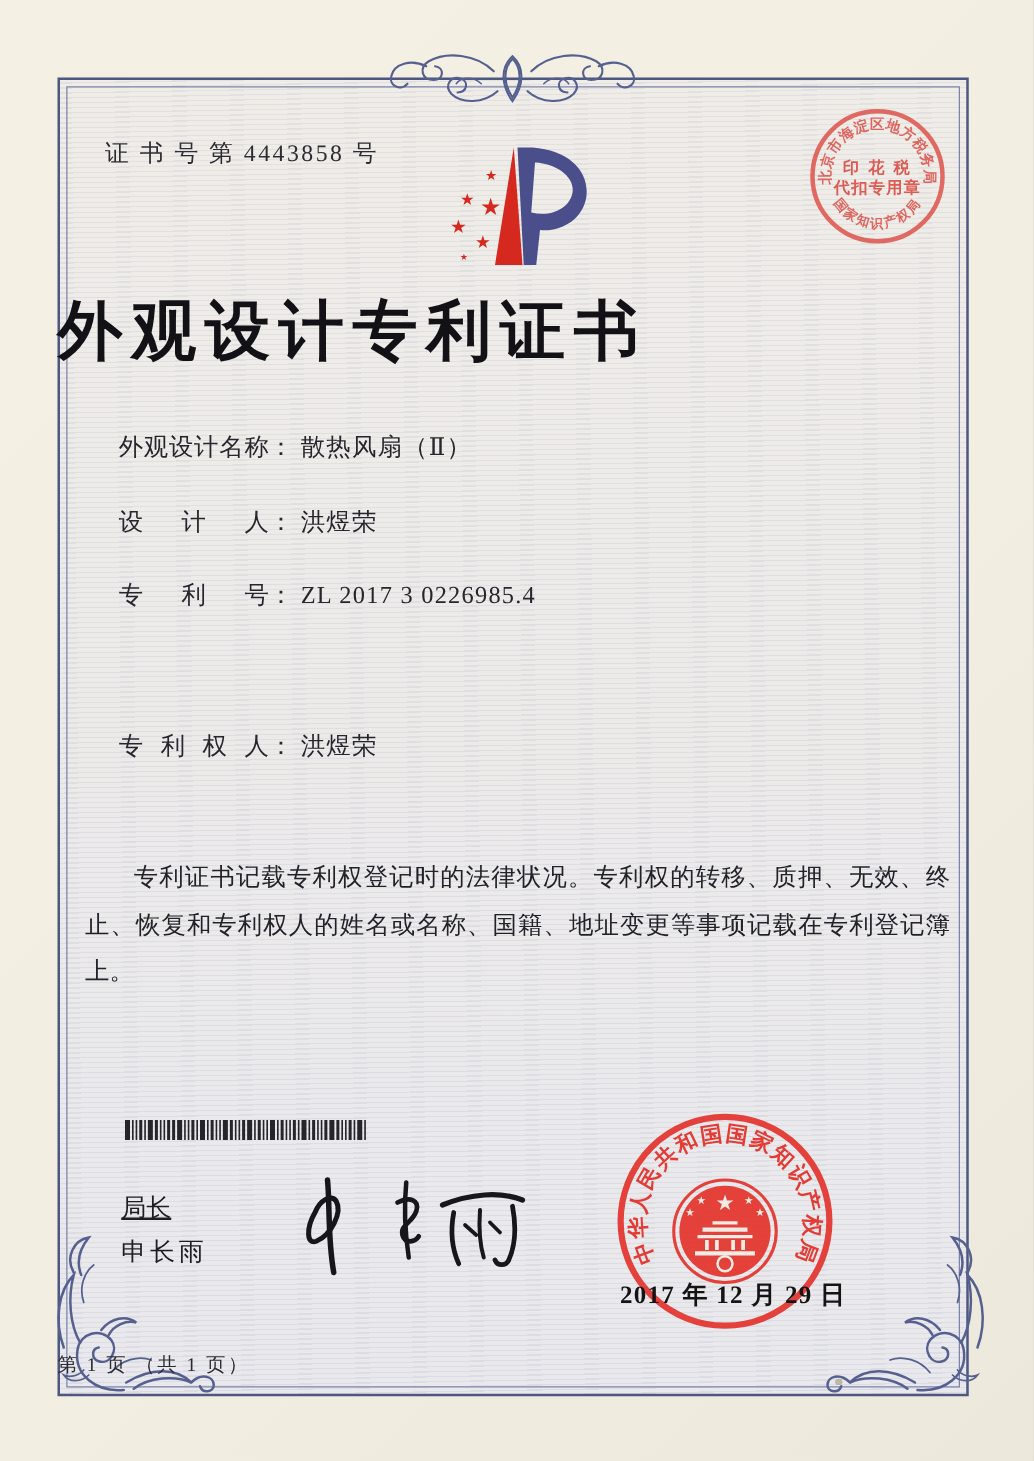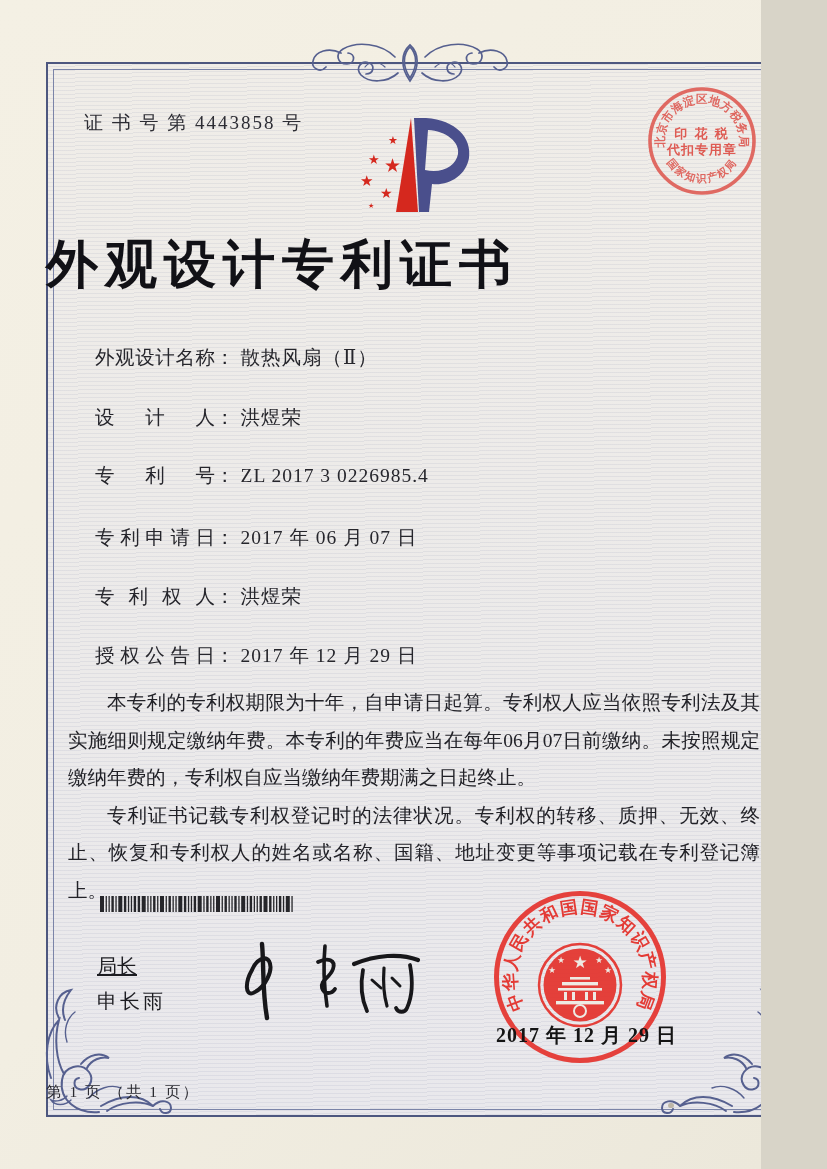--- a/index.html
+++ b/index.html
@@ -1,17 +1,17 @@
 <!DOCTYPE html>
 <html><head>
 <meta charset="utf-8">
 <style>
   html,body{margin:0;padding:0;background:#d8d4c8;}
   .page{
-    position:relative;width:761px;height:1169px;overflow:hidden;
+    position:relative;width:827px;height:1169px;overflow:hidden;
     background:linear-gradient(135deg,#f4f0e4 0%,#f2eee2 55%,#ece8db 100%);
     font-family:"Liberation Serif","DejaVu Serif",serif;color:#23232a;
   }
   
   .frame-bg{
     position:absolute;left:46px;top:62px;width:729px;height:1055px;
     background:
       repeating-linear-gradient(179deg, rgba(105,115,155,0.10) 0 1px, rgba(0,0,0,0) 1px 4px),
       linear-gradient(180deg,#f0ede8 0%,#edebe9 40%,#e9e8ec 100%);
   }
@@ -135,32 +135,25 @@
 
   <div class="field-row" style="top:344px">
     <span class="field-label">外观设计名称</span><span class="field-colon">：</span><span class="field-value">散热风扇（Ⅱ）</span>
   </div>
   <div class="field-row" style="top:404px">
     <span class="field-label">设计人</span><span class="field-colon">：</span><span class="field-value">洪煜荣</span>
   </div>
   <div class="field-row" style="top:462px">
     <span class="field-label">专利号</span><span class="field-colon">：</span><span class="field-value">ZL 2017 3 0226985.4</span>
   </div>
-  <div class="field-row" style="top:524px">
-    <span class="field-label">专利申请日</span><span class="field-colon">：</span><span class="field-value">2017 年 06 月 07 日</span>
-  </div>
   <div class="field-row" style="top:583px">
     <span class="field-label">专利权人</span><span class="field-colon">：</span><span class="field-value">洪煜荣</span>
   </div>
-  <div class="field-row" style="top:642px">
-    <span class="field-label">授权公告日</span><span class="field-colon">：</span><span class="field-value">2017 年 12 月 29 日</span>
-  </div>
 
   <div class="body-text">
-    <p>本专利的专利权期限为十年，自申请日起算。专利权人应当依照专利法及其实施细则规定缴纳年费。本专利的年费应当在每年06月07日前缴纳。未按照规定缴纳年费的，专利权自应当缴纳年费期满之日起终止。</p>
     <p>专利证书记载专利权登记时的法律状况。专利权的转移、质押、无效、终止、恢复和专利权人的姓名或名称、国籍、地址变更等事项记载在专利登记簿上。</p>
   </div>
 
   <svg class="barcode" width="212" height="16" viewBox="0 0 212 16" id="barcode-svg">
       <rect x="0" y="0" width="4" height="16" fill="#26262a"></rect>
       <rect x="5.6" y="0" width="1.3" height="16" fill="#26262a"></rect>
       <rect x="8.5" y="0" width="1.3" height="16" fill="#26262a"></rect>
       <rect x="11.4" y="0" width="2.4" height="16" fill="#26262a"></rect>
       <rect x="15.4" y="0" width="1.3" height="16" fill="#26262a"></rect>
       <rect x="18.3" y="0" width="4" height="16" fill="#26262a"></rect>

